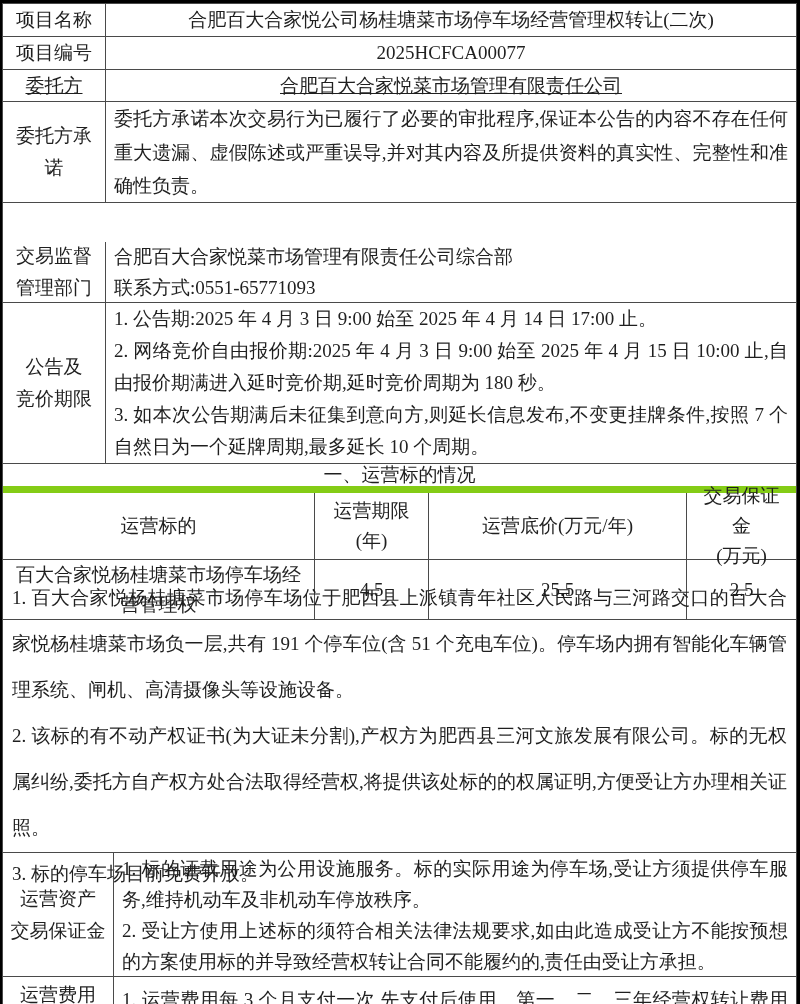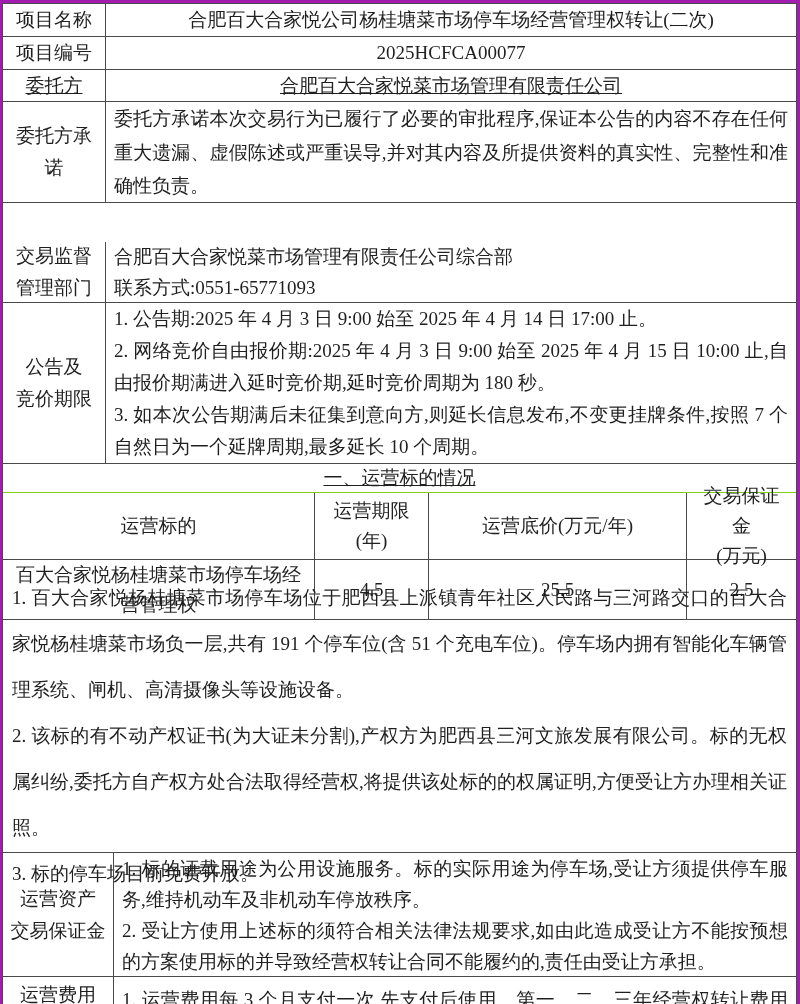--- a/index.html
+++ b/index.html
@@ -1,19 +1,19 @@
 <!DOCTYPE html>
 <html><head>
 <meta charset="utf-8">
 <style>
   * { margin:0; padding:0; box-sizing:border-box; }
   html,body { background:#ffffff; }
   .page {
     width:800px; height:1004px; position:relative; overflow:hidden;
-    background:#a21caf; color:#1f1f1f;
+    background:#000000; color:#1f1f1f;
     font-family:"Liberation Serif","DejaVu Serif",serif;
     font-size:19px;
   }
   .tbl {
     position:absolute; left:2px; top:3px; width:795px;
     border:1px solid #4a4a4a; border-bottom:none;
     display:flex; flex-direction:column; background:#fff;
   }
   .row { display:flex; border-bottom:1px solid #4a4a4a; }
   .label {
@@ -26,21 +26,21 @@
   .value.center { justify-content:center; text-align:center; padding:0 4px; }
   .value.col { flex-direction:column; align-items:stretch; }
   .value p, .fullcell p { text-align:justify; }
   .lh335 p { line-height:33.5px; }
   .lh33 p { line-height:46px; }
   .lh32 p { line-height:32px; }
   .lh31 p { line-height:31px; }
   .lh30 p { line-height:30.5px; text-align:left; }
   .sec-title {
     height:29px; display:flex; align-items:center; justify-content:center;
-    border-bottom:1px solid #84cc16; text-align:center;text-decoration:underline;
+    border-bottom:7px solid #84cc16; text-align:center;
   }
   .itable {
     display:grid; grid-template-columns:311px 114px 258px 1fr;
     border-bottom:1px solid #4a4a4a;
   }
   .icell {
     display:flex; align-items:center; justify-content:center;
     text-align:center; white-space:pre-line; line-height:30px; padding:0 8px;
   }
   .icell.bl { border-left:1px solid #4a4a4a; }

